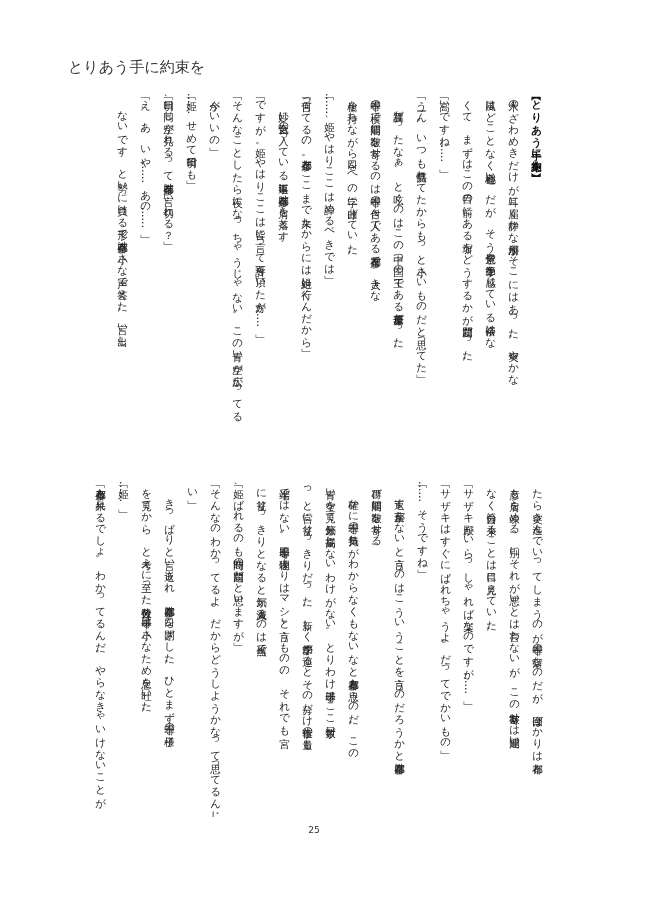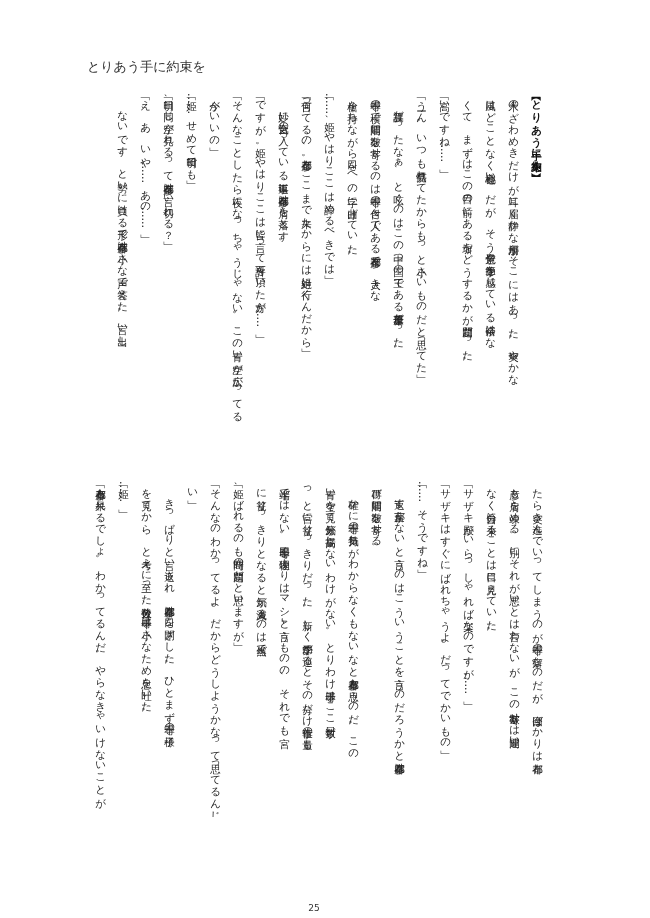--- a/index.html
+++ b/index.html
@@ -9,24 +9,24 @@
     }
     body {
       width: 650px;
       height: 918px;
       position: relative;
       overflow: hidden;
       color: #222222;
     }
     .running-header {
       position: absolute;
-      left: 87px;
+      left: 68px;
       top: 61px;
       font-family: "DejaVu Sans", "Liberation Sans", sans-serif;
-      font-size: 13px;
+      font-size: 15px;
       line-height: 12px;
       color: #333333;
       white-space: nowrap;
     }
     .text-block {
       position: absolute;
       writing-mode: vertical-rl;
       -webkit-writing-mode: vertical-rl;
       text-orientation: mixed;
       width: 460px;
@@ -51,21 +51,21 @@
       font-size: 10.5px;
       color: #111111;
     }
     .col-spacer {
       display: block;
       height: 336px;
     }
     .page-number {
       position: absolute;
       left: 306px;
-      top: 902px;
+      top: 824px;
       width: 16px;
       text-align: center;
       font-family: "DejaVu Sans", "Liberation Sans", sans-serif;
       font-size: 9px;
       line-height: 12px;
       color: #333333;
     }
   </style>
 </head>
 <body>

